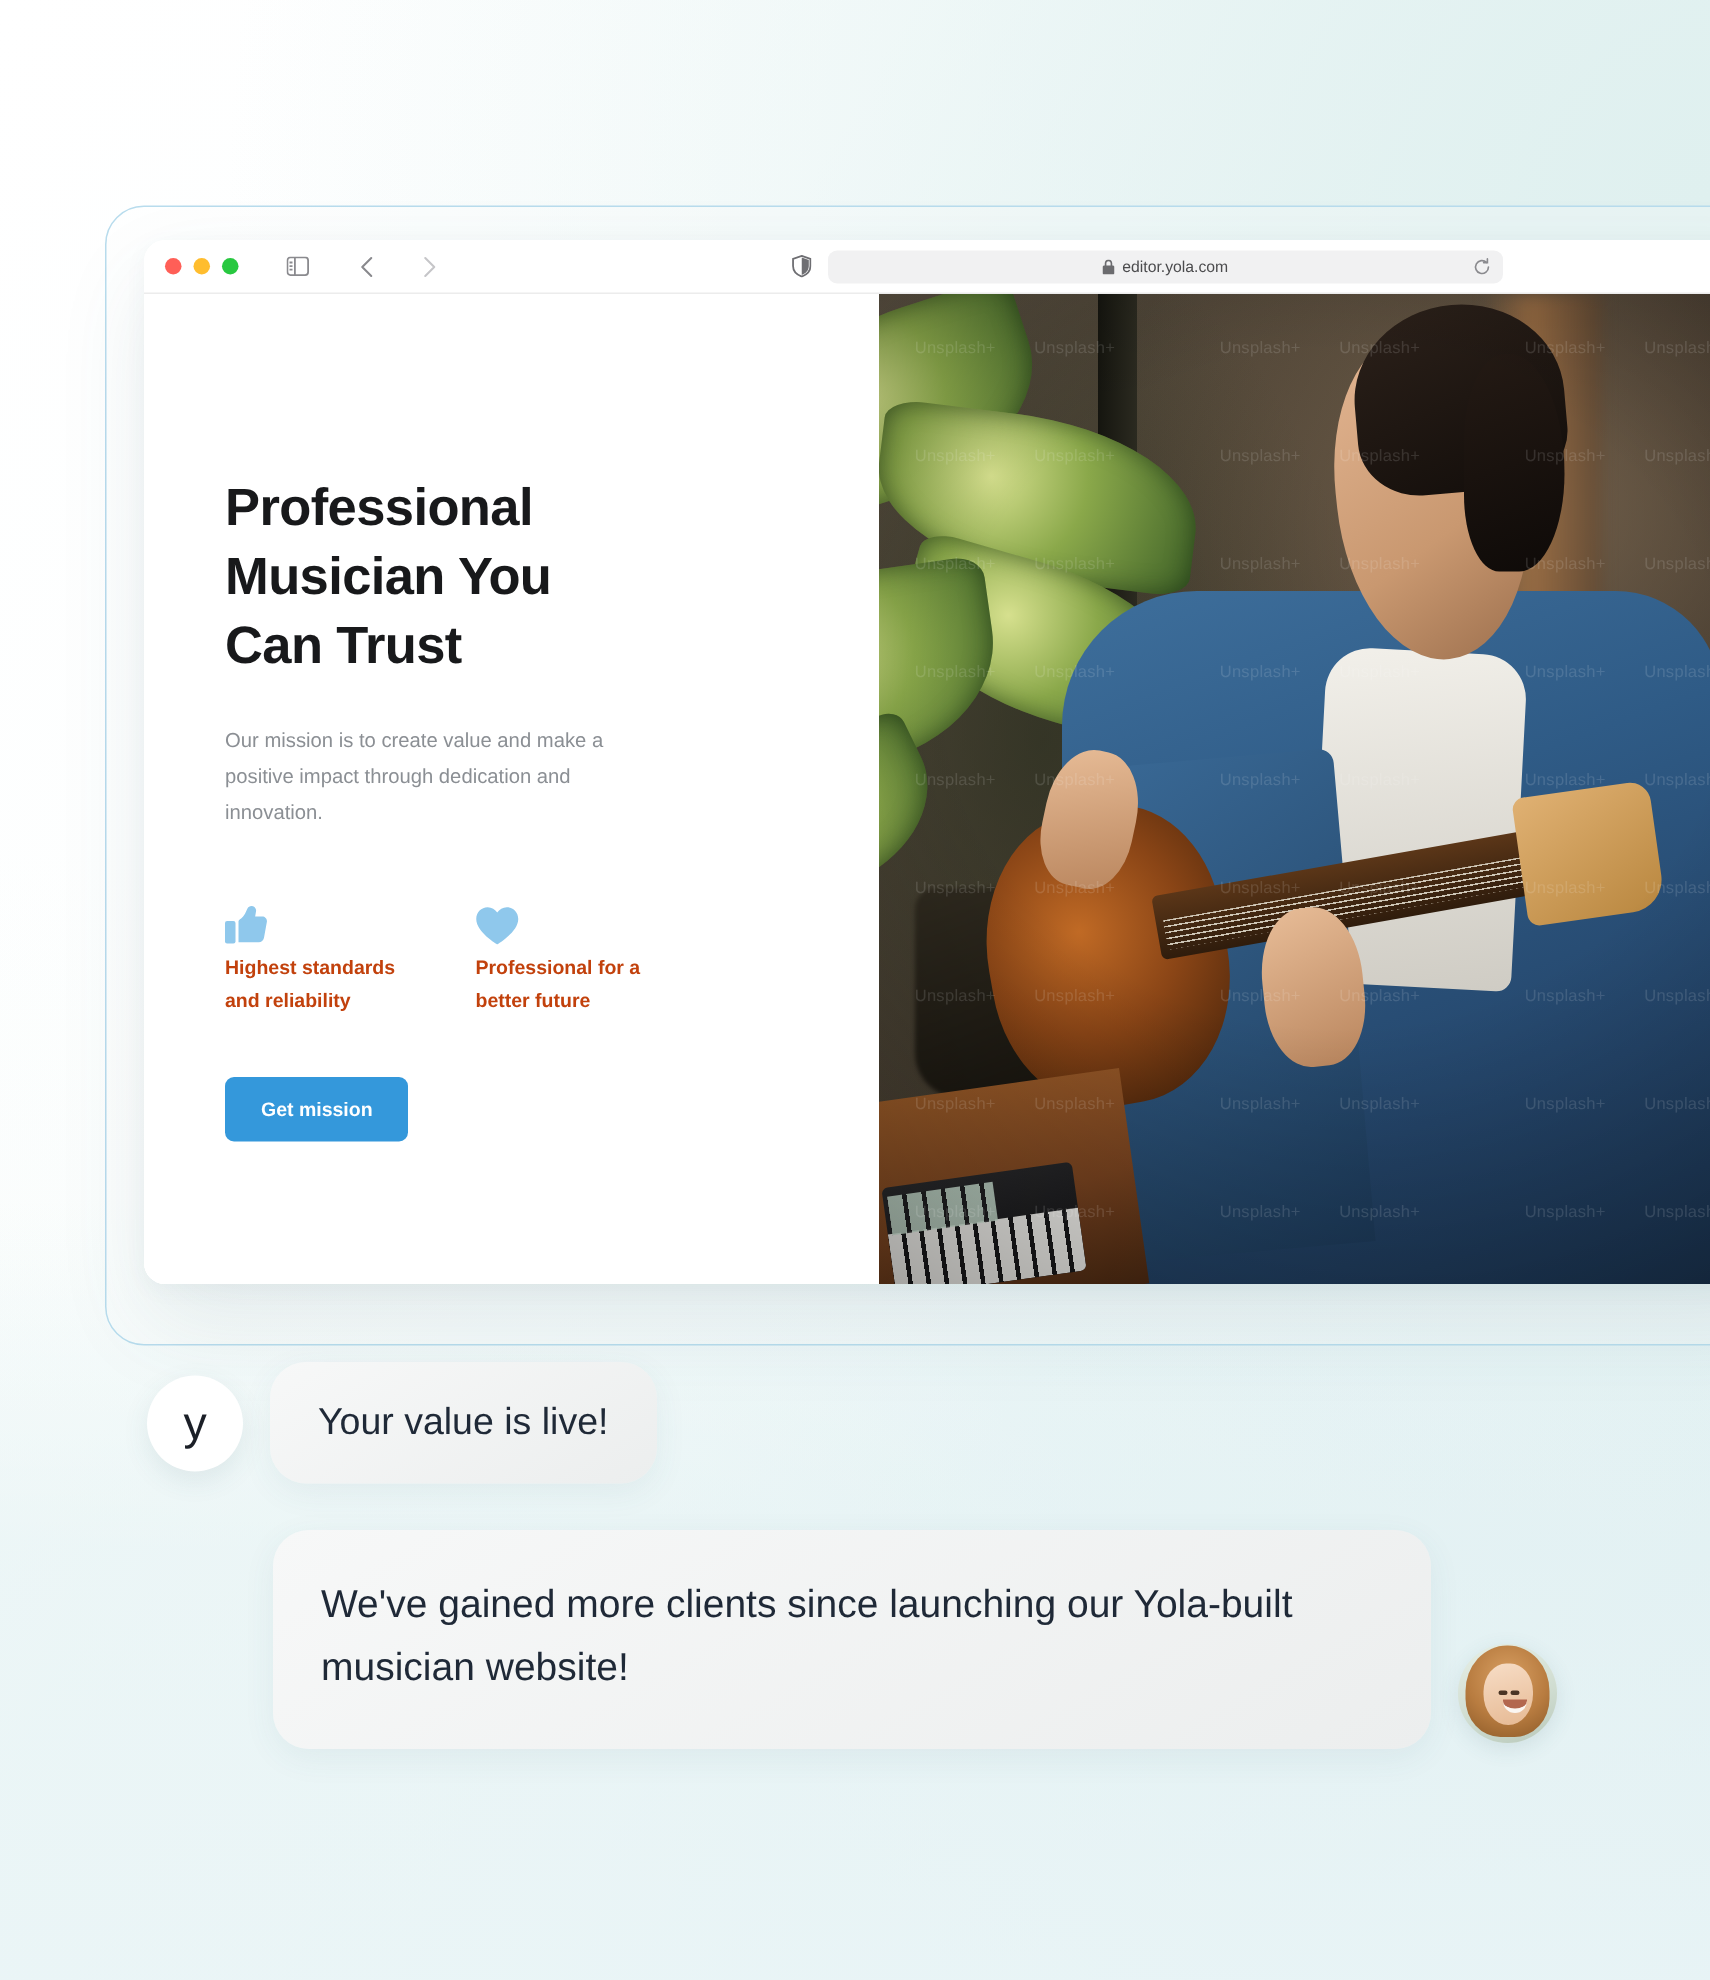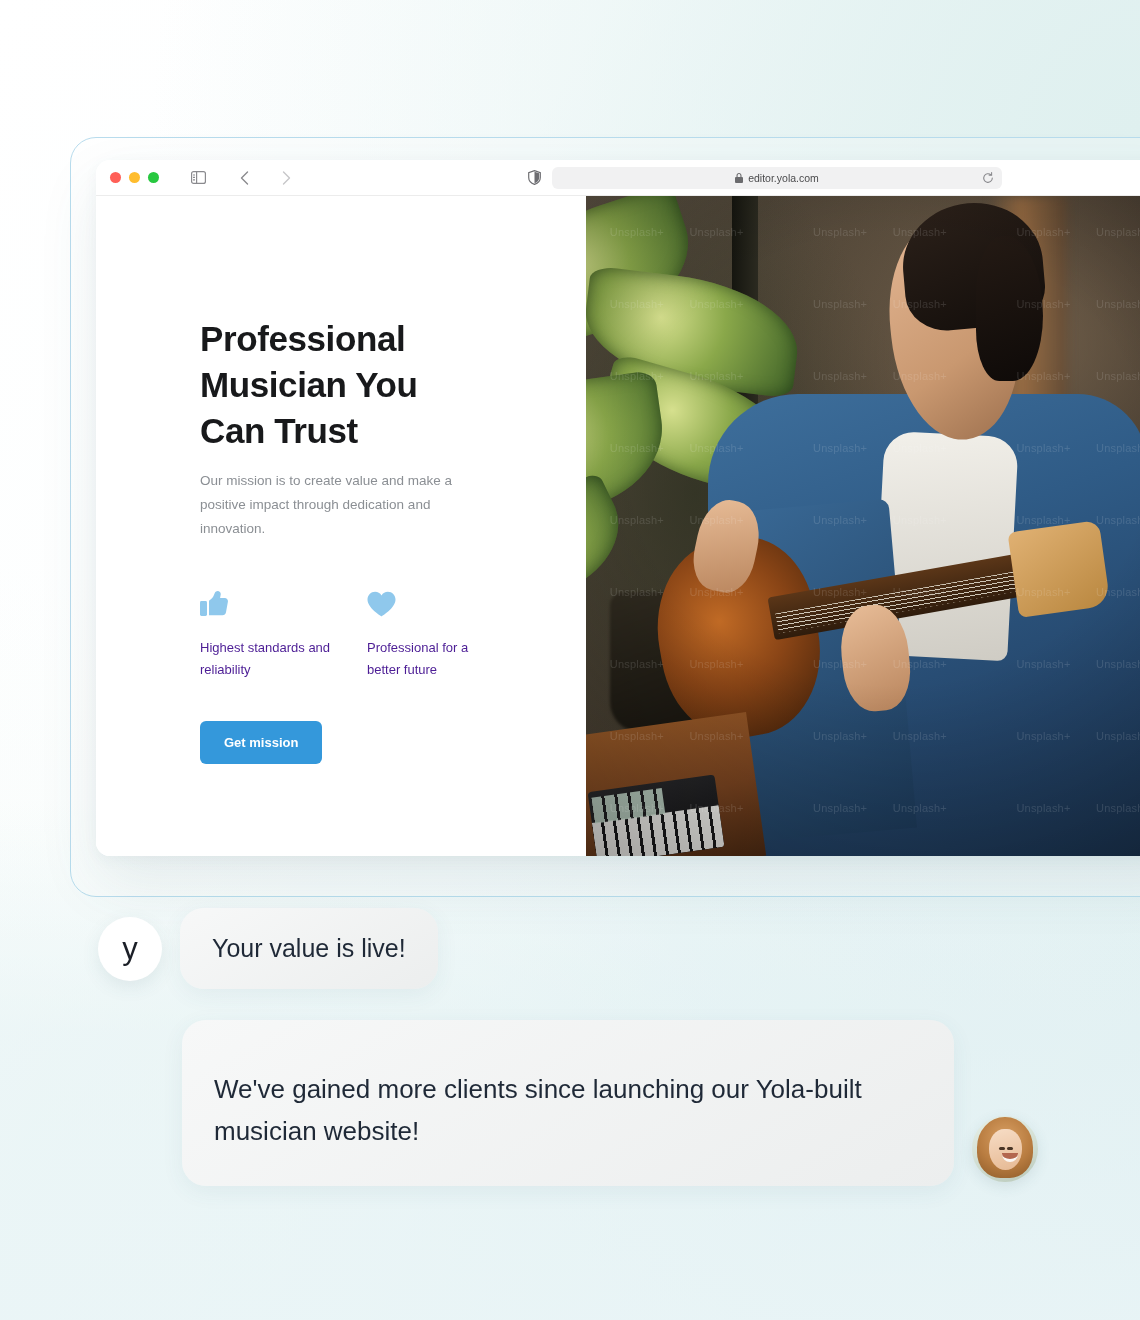--- a/index.html
+++ b/index.html
@@ -113,54 +113,54 @@
   
   .page {
     display: flex;
     height: 660px;
     background: #ffffff;
   }
 
   .hero-left {
     width: 490px;
     flex: 0 0 490px;
-    padding: 120px 0 0 104px;
+    padding: 120px 0 0 54px;
     background: #ffffff;
   }
 
   .hero-title {
     font-size: 35px;
     line-height: 46px;
     font-weight: 700;
     letter-spacing: -0.4px;
     color: #18191b;
     max-width: 255px;
   }
 
   .hero-sub {
-    margin-top: 15px;
+    margin-top: 28px;
     font-size: 13.5px;
     line-height: 24px;
     color: #8b8f94;
     max-width: 285px;
   }
 
   .features {
     margin-top: 46px;
     display: flex;
     gap: 35px;
   }
   .feature { width: 132px; }
   .feature-icon { color: #8fc8ec; height: 30px; display: flex; align-items: flex-end; }
   .feature-label {
-    margin-top: 20px;
+    margin-top: 4px;
     font-size: 13px;
     line-height: 22px;
-    font-weight: 400;
-    color: #4c1d95;
+    font-weight: 700;
+    color: #c2410c;
   }
 
   .cta {
     margin-top: 40px;
     display: inline-block;
     background: #3498db;
     color: #ffffff;
     font-size: 13px;
     font-weight: 700;
     border: none;
@@ -385,21 +385,21 @@
   }
 
   .chat-row-2 {
     position: absolute;
     left: 182px; top: 120px;
     display: flex; align-items: flex-end;
     width: 870px;
   }
   .bubble-2 {
     width: 772px;
-    padding: 48px 32px 34px 32px;
+    padding: 28px 32px 34px 32px;
     font-size: 26px;
     line-height: 42px;
     color: #1f2937;
   }
   .client-avatar {
     margin-left: 18px;
     margin-bottom: 4px;
     width: 66px; height: 66px;
     border-radius: 50%;
     overflow: hidden;

